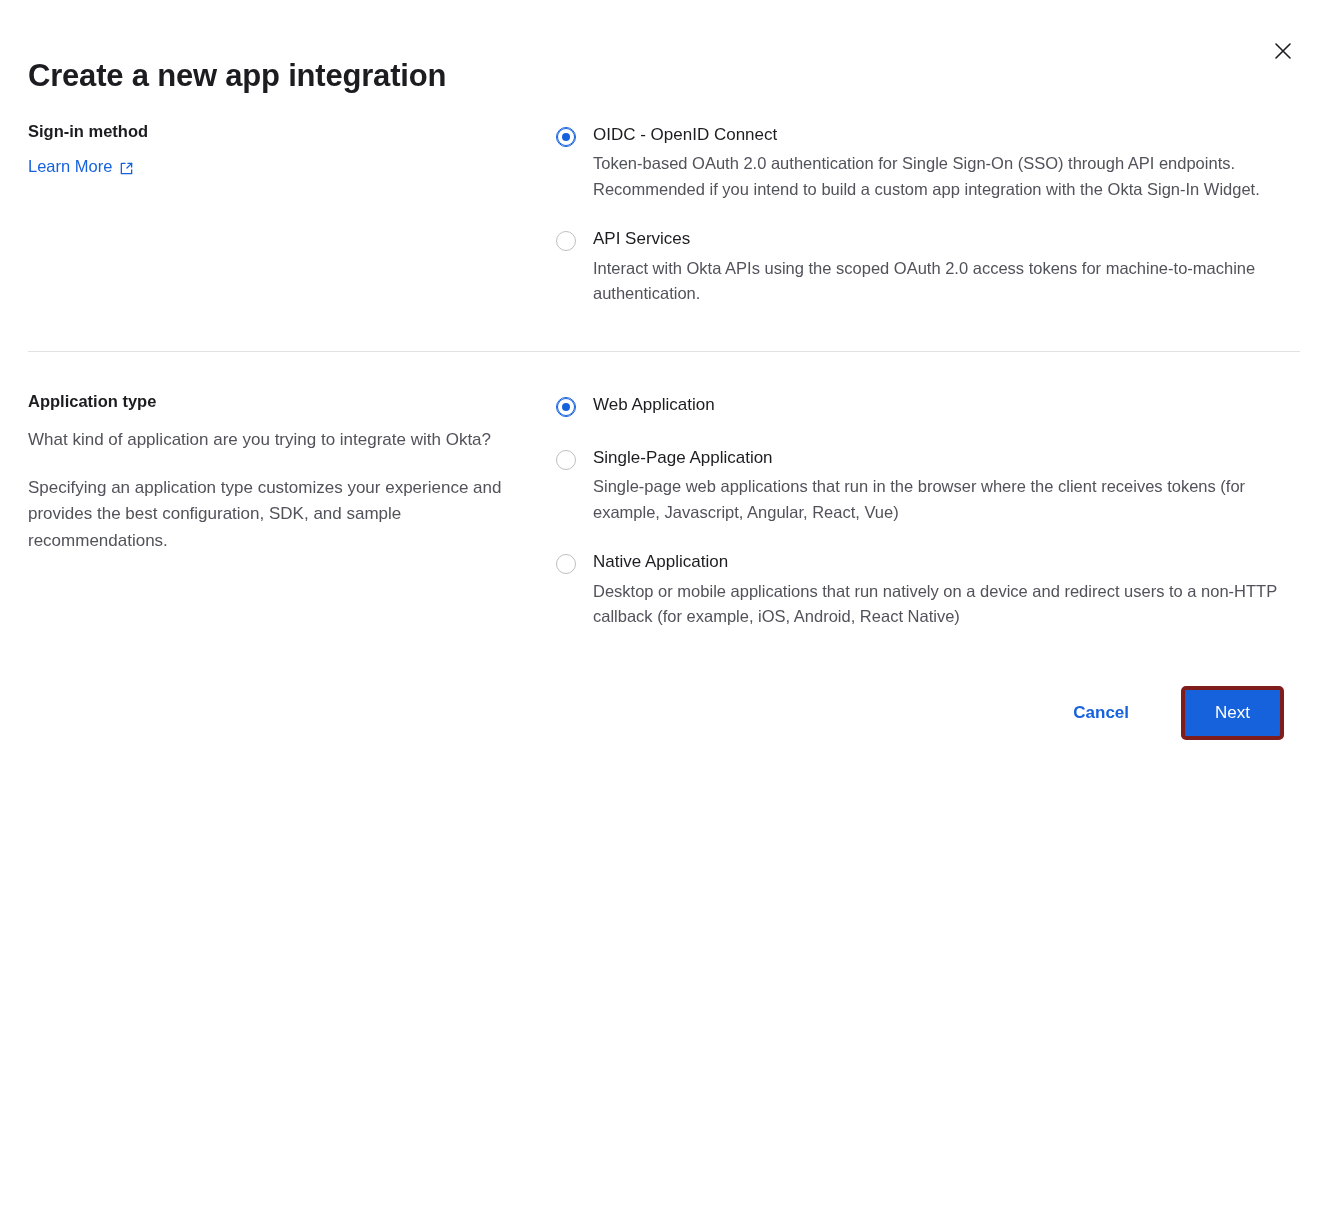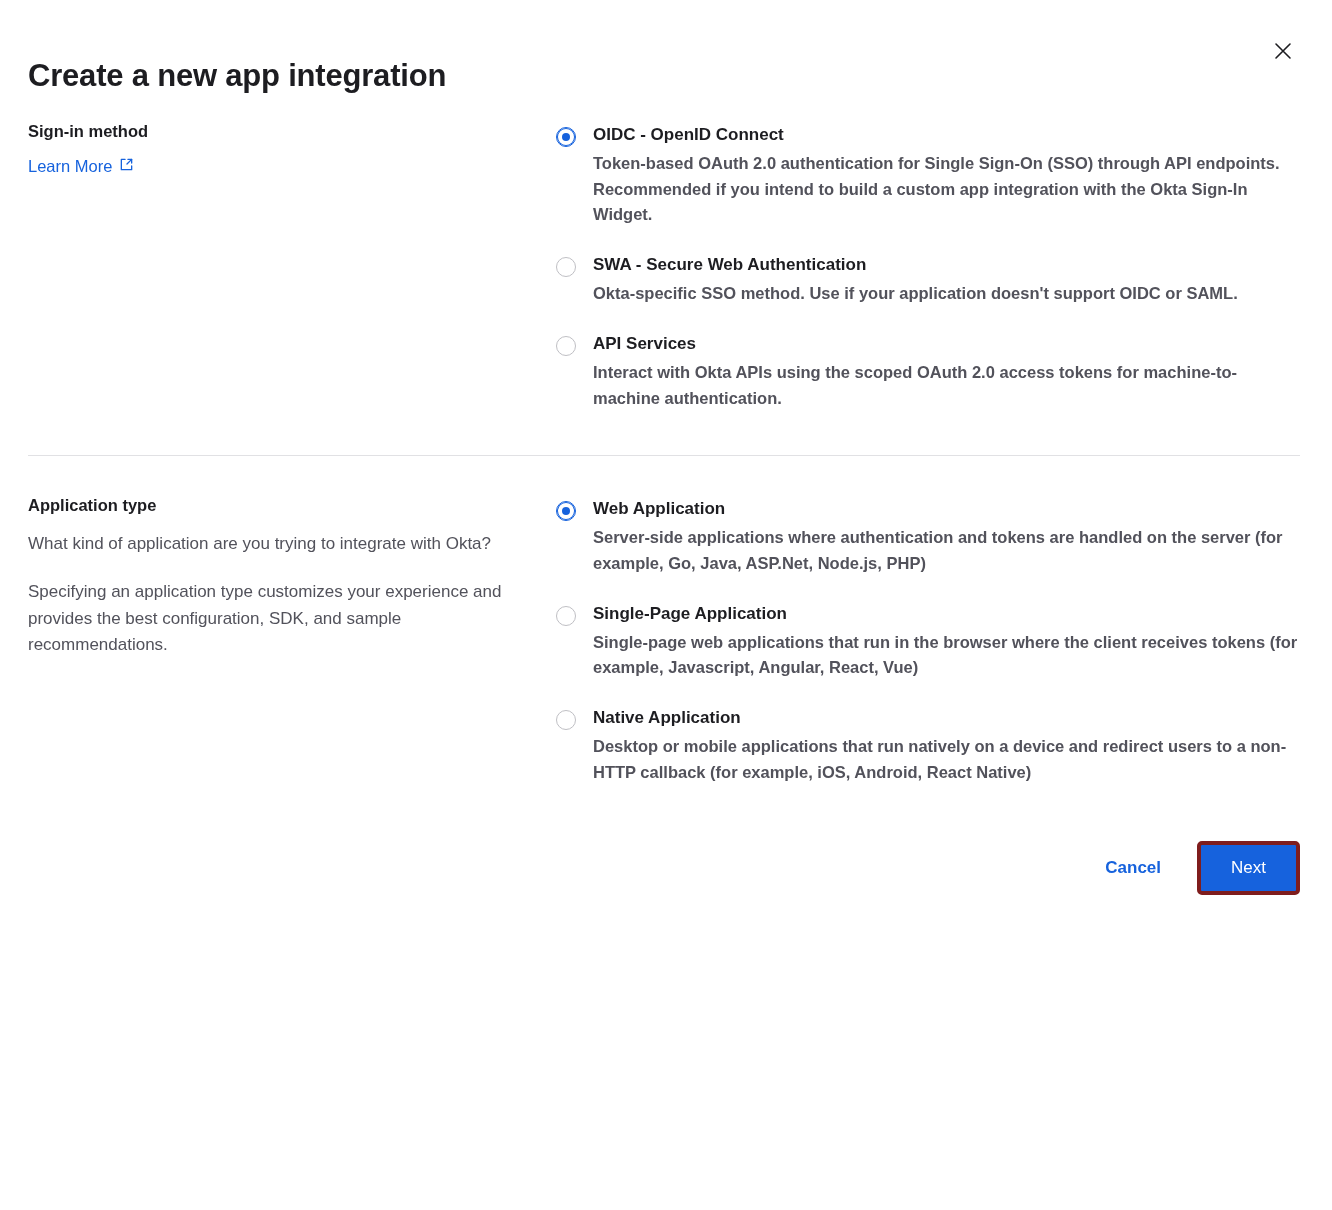--- a/index.html
+++ b/index.html
@@ -62,21 +62,21 @@
   }
 
   .section-label {
     font-size: 16.5px;
     font-weight: bold;
     color: #1d1d21;
     margin: 0 0 16px 0;
   }
   .learn-more {
     display: inline-flex;
-    align-items: flex-start;
+    align-items: flex-end;
     gap: 7px;
     font-size: 16.5px;
     color: #1662dd;
     text-decoration: none;
     cursor: pointer;
   }
   .learn-more .ext-icon { display: inline-block; width: 15px; height: 15px; }
 
   .help-text {
     font-size: 17px;
@@ -116,21 +116,21 @@
     position: absolute;
     left: 50%;
     top: 50%;
     width: 8px;
     height: 8px;
     margin-left: -4px;
     margin-top: -4px;
     border-radius: 50%;
     background: #1662dd;
   }
-  .option-body { flex: 1 1 auto; max-width: 712px; font-weight: bold; }
+  .option-body { flex: 1 1 auto; max-width: 712px; }
   .option-title {
     font-size: 17px;
     color: #1d1d21;
     line-height: 1.25;
     margin: 0 0 6px 0;
     cursor: pointer;
   }
   .option-desc {
     font-size: 16.5px;
     line-height: 1.55;
@@ -144,22 +144,22 @@
     margin: 44px 32px 40px 28px;
   }
 
   .sign-in-block { margin-top: 28px; }
   .app-type-block { margin-top: 0; }
 
   .footer {
     display: flex;
     justify-content: flex-end;
     align-items: center;
-    gap: 12px;
-    padding: 56px 32px 0 0;
+    gap: 28px;
+    padding: 56px 48px 0 0;
     margin-left: 16px;
   }
   .btn-cancel {
     background: transparent;
     border: none;
     color: #1662dd;
     font-size: 17px;
     font-weight: bold;
     padding: 12px 24px;
     cursor: pointer;
@@ -208,27 +208,20 @@
 
       <div class="option">
         <span class="radio checked"></span>
         <div class="option-body">
           <div class="option-title">OIDC - OpenID Connect</div>
           <p class="option-desc">Token-based OAuth 2.0 authentication for Single Sign-On (SSO) through API endpoints. Recommended if you intend to build a custom app integration with the Okta Sign-In Widget.</p>
         </div>
       </div>
 
 
-      <div class="option">
-        <span class="radio"></span>
-        <div class="option-body">
-          <div class="option-title">SWA - Secure Web Authentication</div>
-          <p class="option-desc">Okta-specific SSO method. Use if your application doesn't support OIDC or SAML.</p>
-        </div>
-      </div>
 
       <div class="option">
         <span class="radio"></span>
         <div class="option-body">
           <div class="option-title">API Services</div>
           <p class="option-desc">Interact with Okta APIs using the scoped OAuth 2.0 access tokens for machine-to-machine authentication.</p>
         </div>
       </div>
 
     </div>
@@ -241,21 +234,20 @@
       <div class="section-label">Application type</div>
       <p class="help-text">What kind of application are you trying to integrate with Okta?</p>
       <p class="help-text">Specifying an application type customizes your experience and provides the best configuration, SDK, and sample recommendations.</p>
     </div>
     <div class="section-right">
 
       <div class="option">
         <span class="radio checked"></span>
         <div class="option-body">
           <div class="option-title">Web Application</div>
-          <p class="option-desc">Server-side applications where authentication and tokens are handled on the server (for example, Go, Java, ASP.Net, Node.js, PHP)</p>
         </div>
       </div>
 
       <div class="option">
         <span class="radio"></span>
         <div class="option-body">
           <div class="option-title">Single-Page Application</div>
           <p class="option-desc">Single-page web applications that run in the browser where the client receives tokens (for example, Javascript, Angular, React, Vue)</p>
         </div>
       </div>

